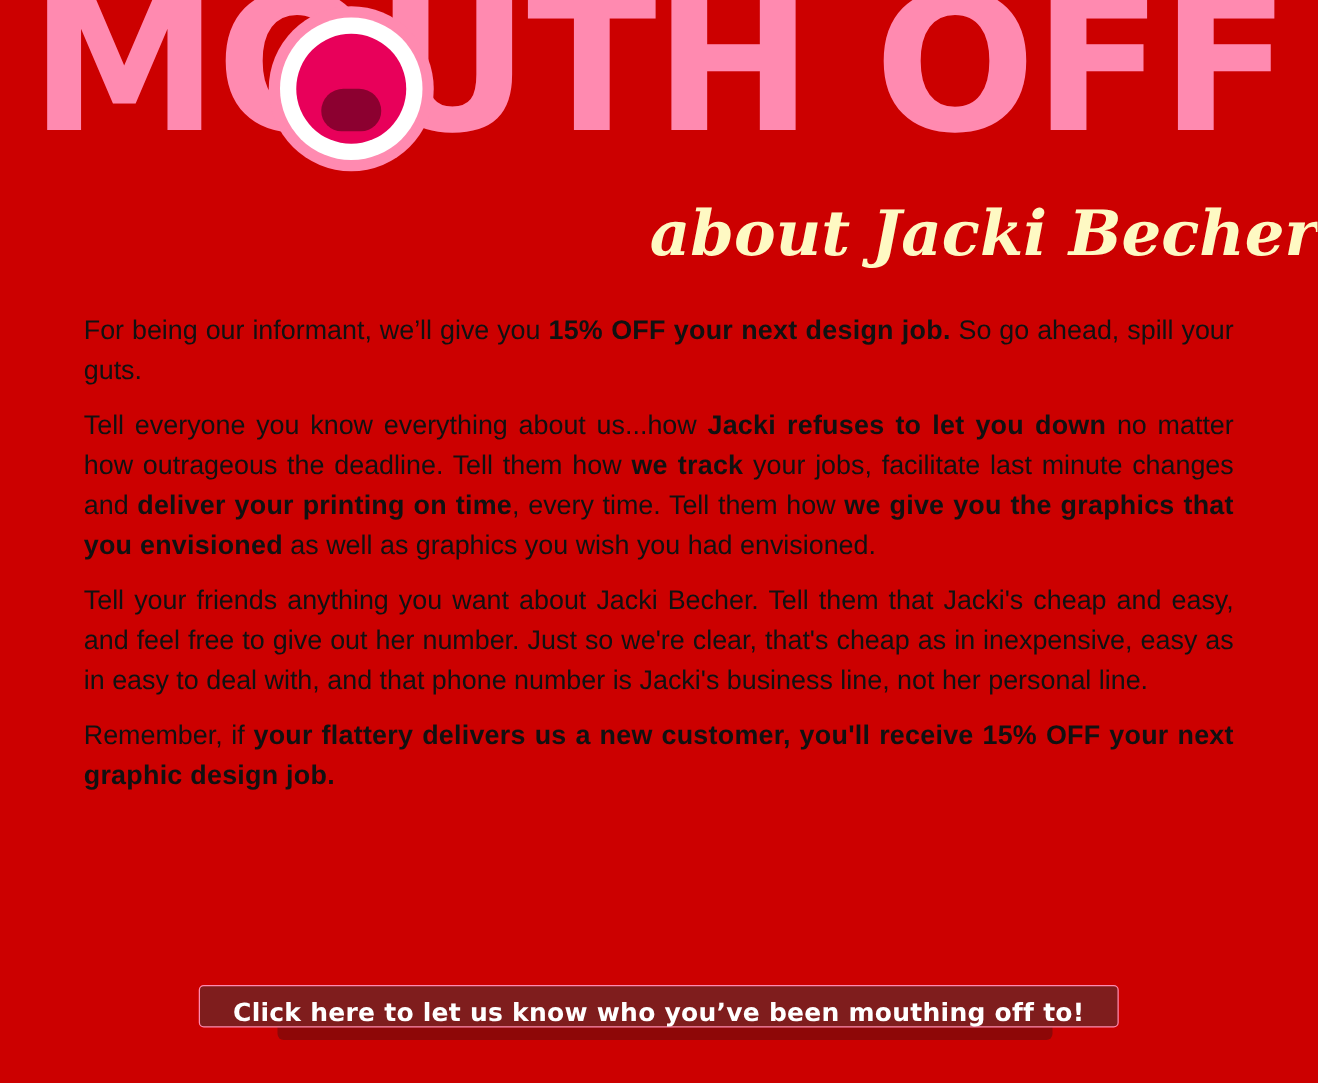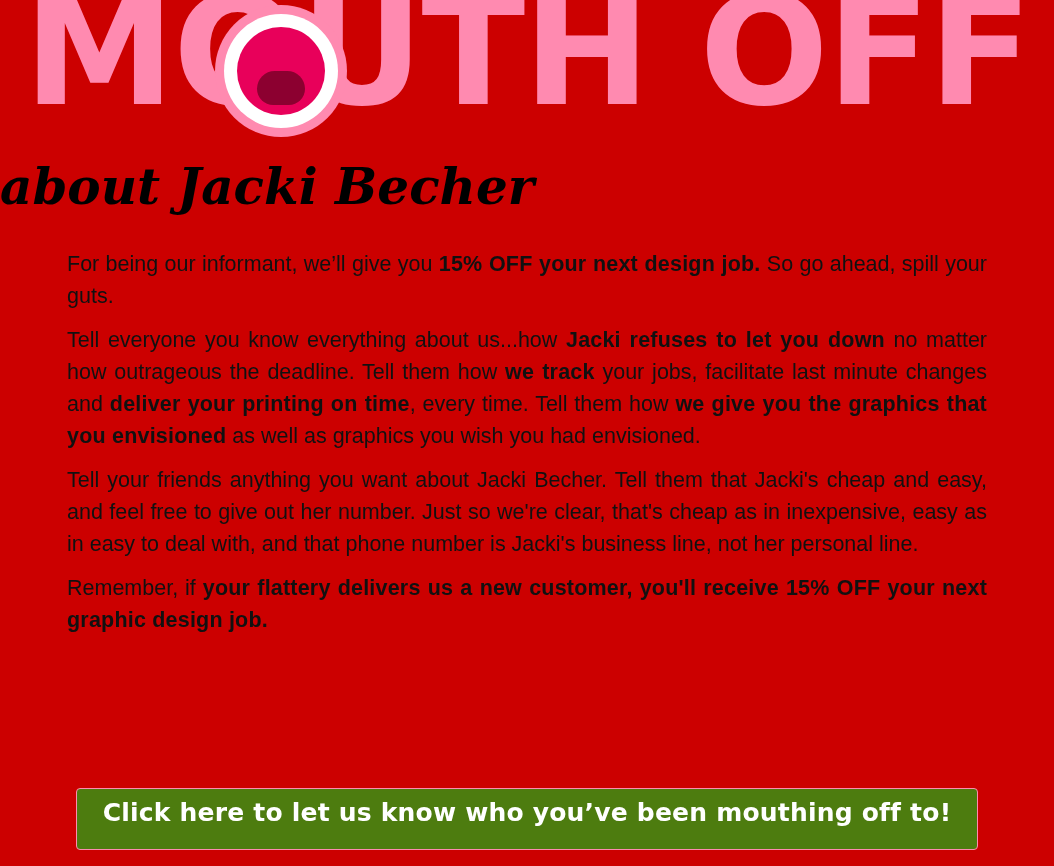--- a/index.html
+++ b/index.html
@@ -61,26 +61,26 @@
     position: absolute;
     left: 20px;
     bottom: 10px;
     width: 48px;
     height: 34px;
     border-radius: 24px 24px 22px 22px;
     background: #8c0030;
   }
 
   .subtitle {
-    text-align: left;
+    text-align: right;
     font-family: "DejaVu Serif", serif;
     font-style: italic;
     font-weight: bold;
     font-size: 50px;
-    color: #000000;
+    color: #fef9c3;
     margin: 14px 0 0 0;
     line-height: 1.1;
   }
 
   
   .content {
     width: 920px;
     margin: 34px auto 0 auto;
   }
   .para {
@@ -112,27 +112,27 @@
     left: 222px;
     top: 6px;
     width: 620px;
     height: 38px;
     background: #8e0707;
     border-radius: 5px;
   }
   .cta-button {
     position: relative;
     display: inline-block;
-    background: #4d7c0f;
+    background: #7f1d1d;
     color: #ffffff;
     font-family: "DejaVu Sans", sans-serif;
     font-weight: bold;
-    font-size: 25px;
+    font-size: 20px;
     letter-spacing: 0.2px;
-    padding: 11px 26px 24px 26px;
+    padding: 11px 26px 1px 26px;
     border: 1px solid #ff8ab0;
     border-radius: 4px;
     cursor: pointer;
     line-height: 1;
     white-space: nowrap;
   }
 </style>
 </head>
 <body style="background: rgb(204, 0, 0);">
 

